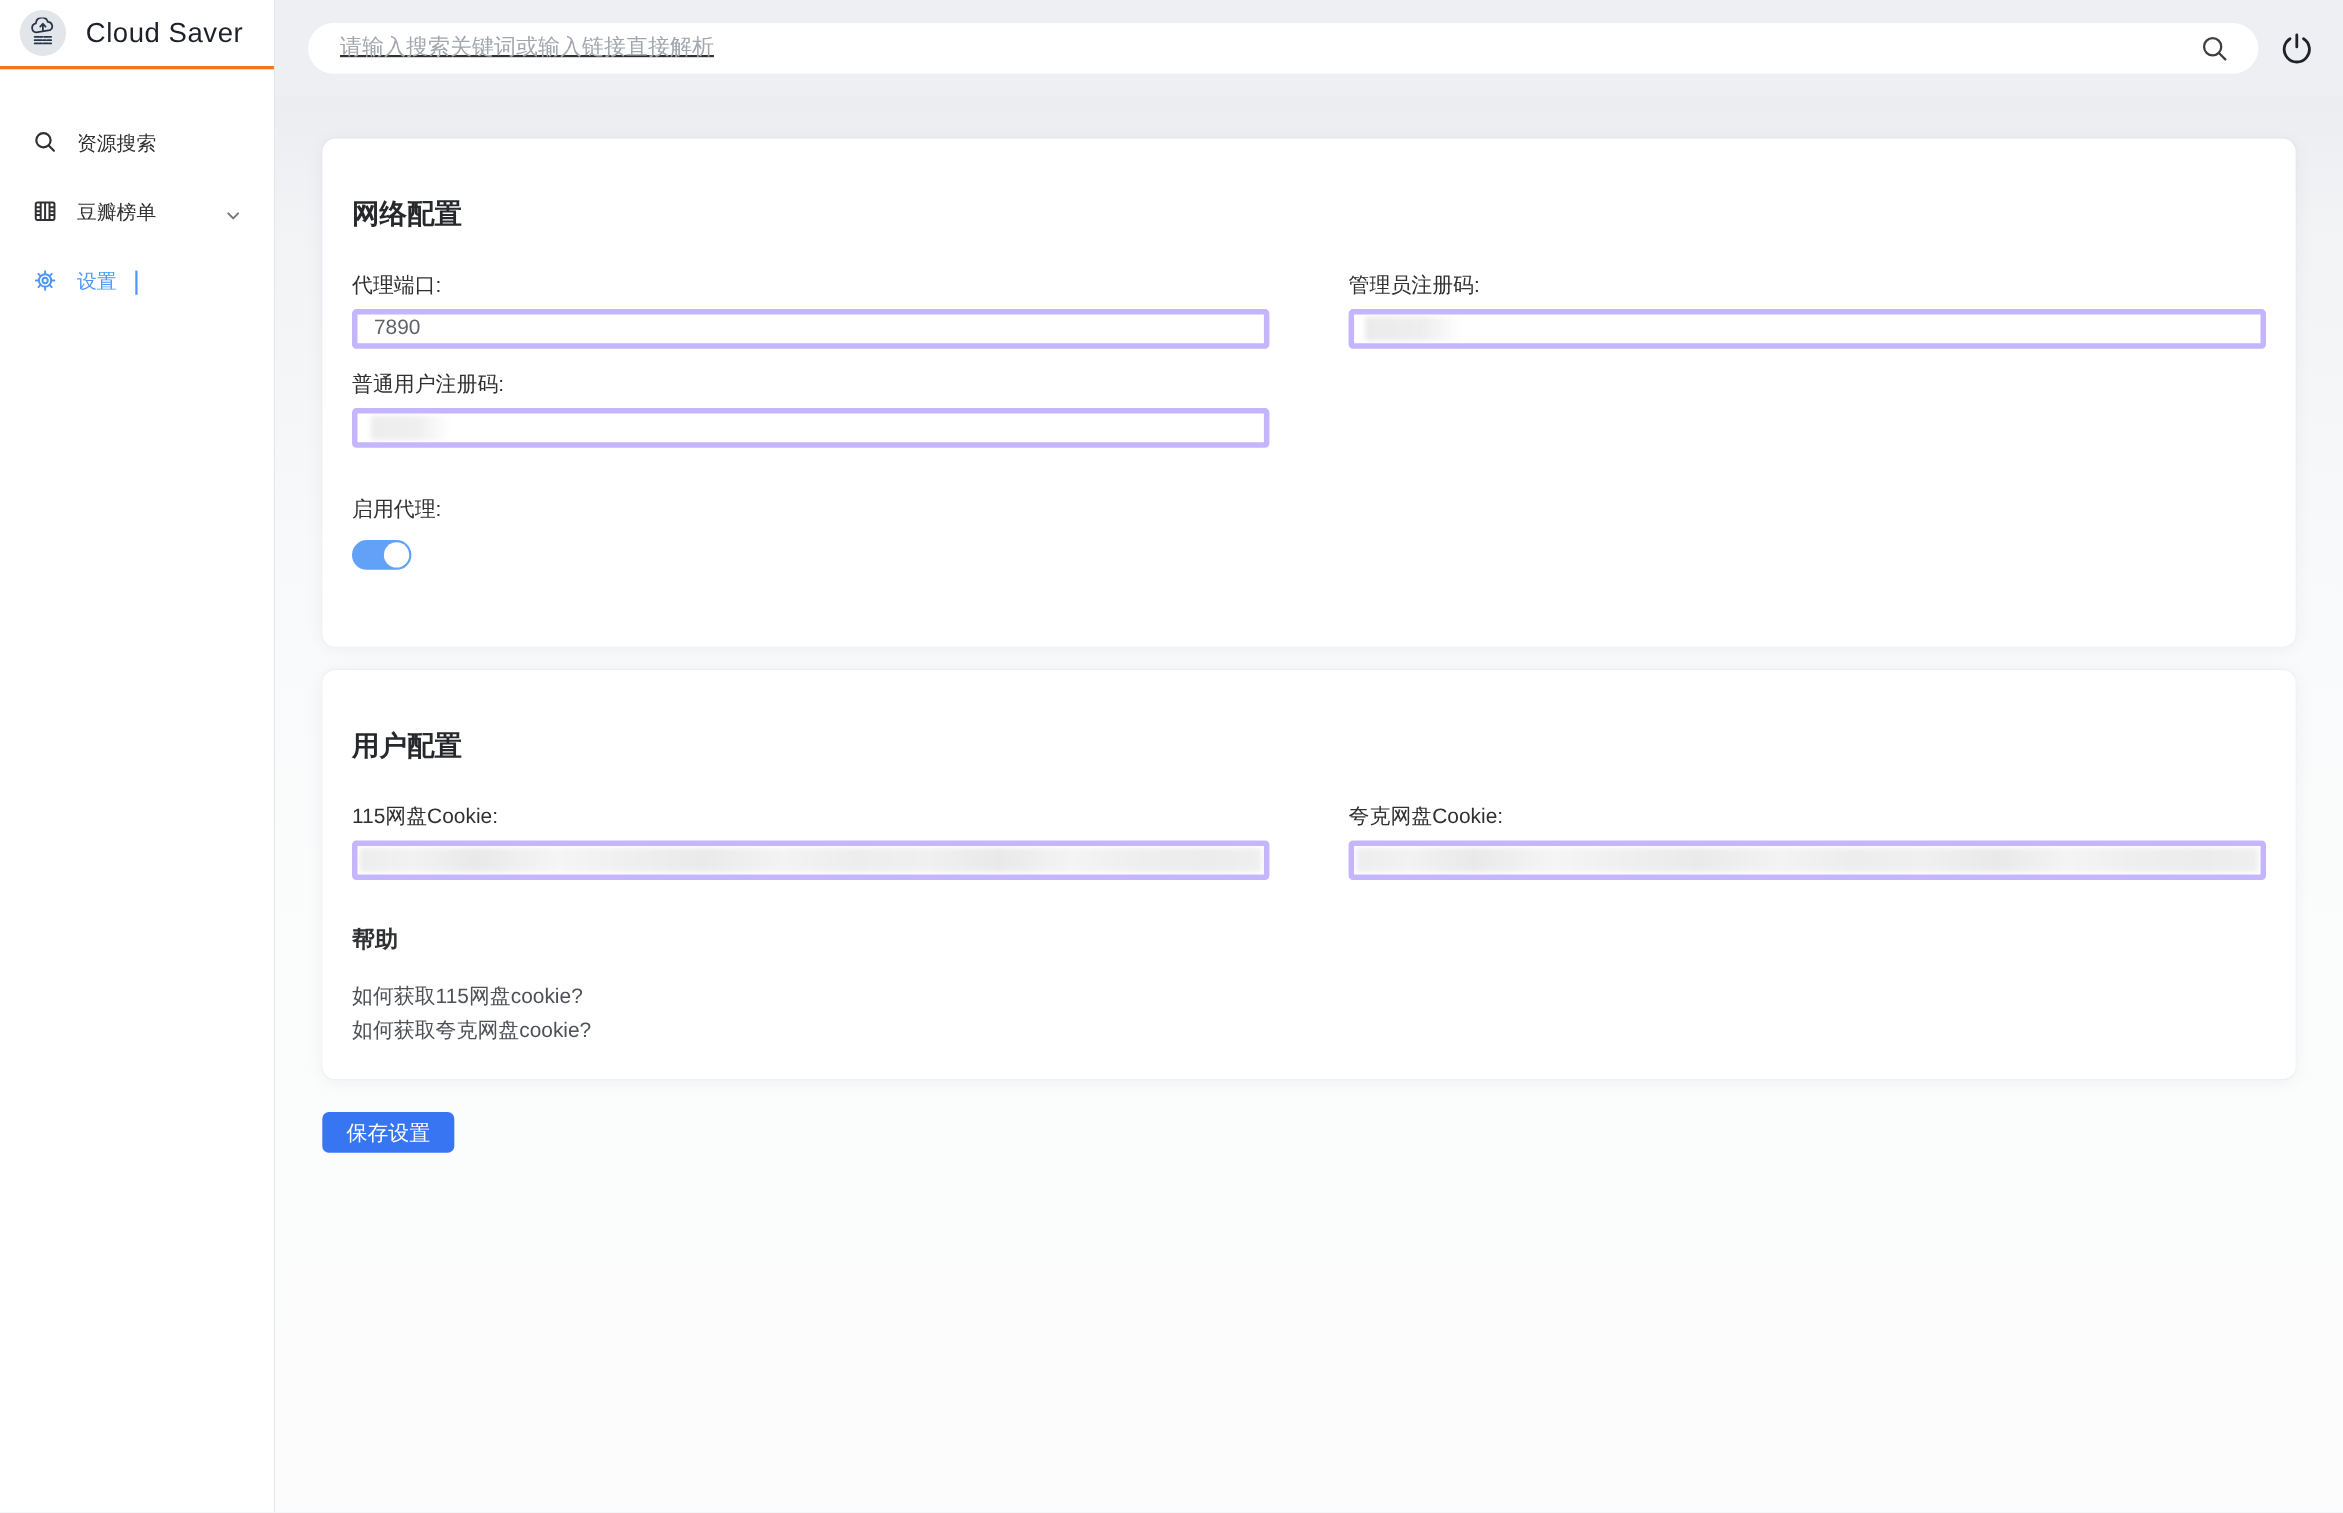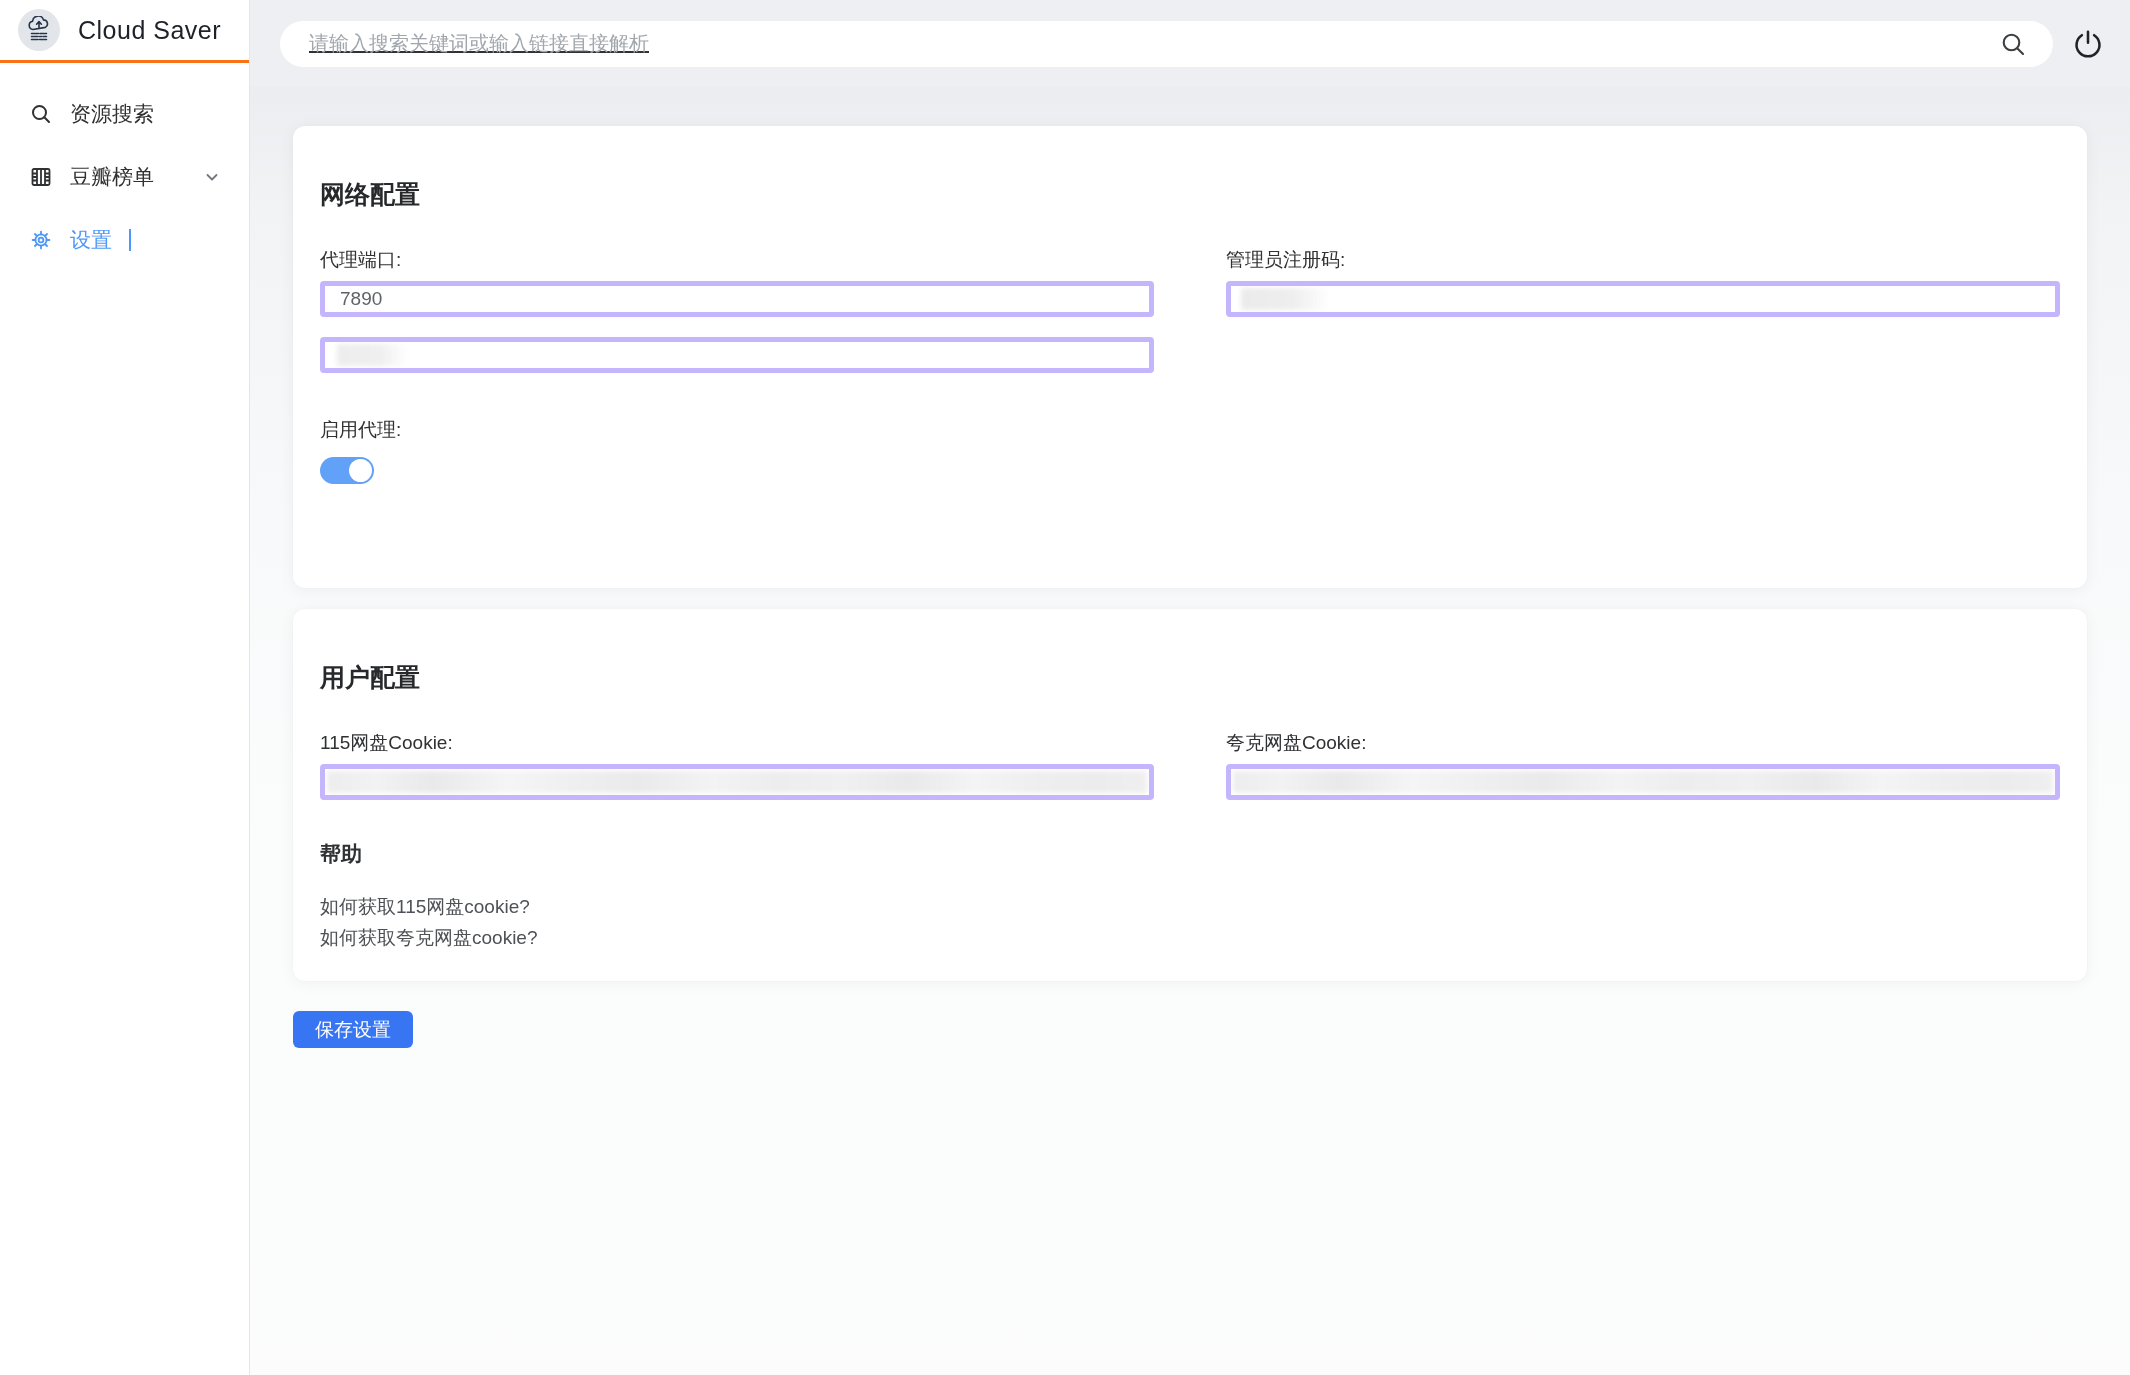--- a/index.html
+++ b/index.html
@@ -22,22 +22,22 @@
   }
   .avatar {
     width:42px; height:42px; border-radius:50%;
     background:#e2e5e9; display:flex; align-items:center; justify-content:center;
     flex:0 0 auto;
   }
   .brand { font-size:25px; color:#1d2129; letter-spacing:.5px; white-space:nowrap; }
 
   .nav { padding-top:16px; }
   .nav-item {
-    height:56px; margin:7px 0; display:flex; align-items:center; gap:16px;
-    padding:0 28px; cursor:pointer; color:#303133; font-size:21px;
+    height:56px; margin:7px 0; display:flex; align-items:flex-end; gap:16px;
+    padding:0 28px; cursor:pointer; color:#303133; font-size:18px;
     position:relative;
   }
   .nav-item .nav-icon { width:26px; height:26px; flex:0 0 auto; display:flex; align-items:center; justify-content:center; }
   .nav-item.active { color:#4f97f7; }
   .nav-item .chevron { margin-left:auto; color:#73767a; display:flex; }
   .text-caret { display:inline-block; width:2px; height:22px; background:#4f97f7; margin-left:1px; vertical-align:-4px; }
 
   
   .topbar {
     position:absolute; left:250px; right:0; top:0; height:87px;
@@ -216,20 +216,21 @@
       </div>
 
       <div>
         <div class="field-label">管理员注册码:</div>
         <div class="ipt">
           <span class="redact r-admin"></span>
         </div>
       </div>
 
       <div>
+        <div class="field-label">普通用户注册码:</div>
         <div class="ipt">
           <span class="redact r-user"></span>
         </div>
       </div>
     </div>
 
     <div class="toggle-block">
       <div class="field-label">启用代理:</div>
       <button class="toggle" aria-checked="true">
         <span class="knob"></span>

